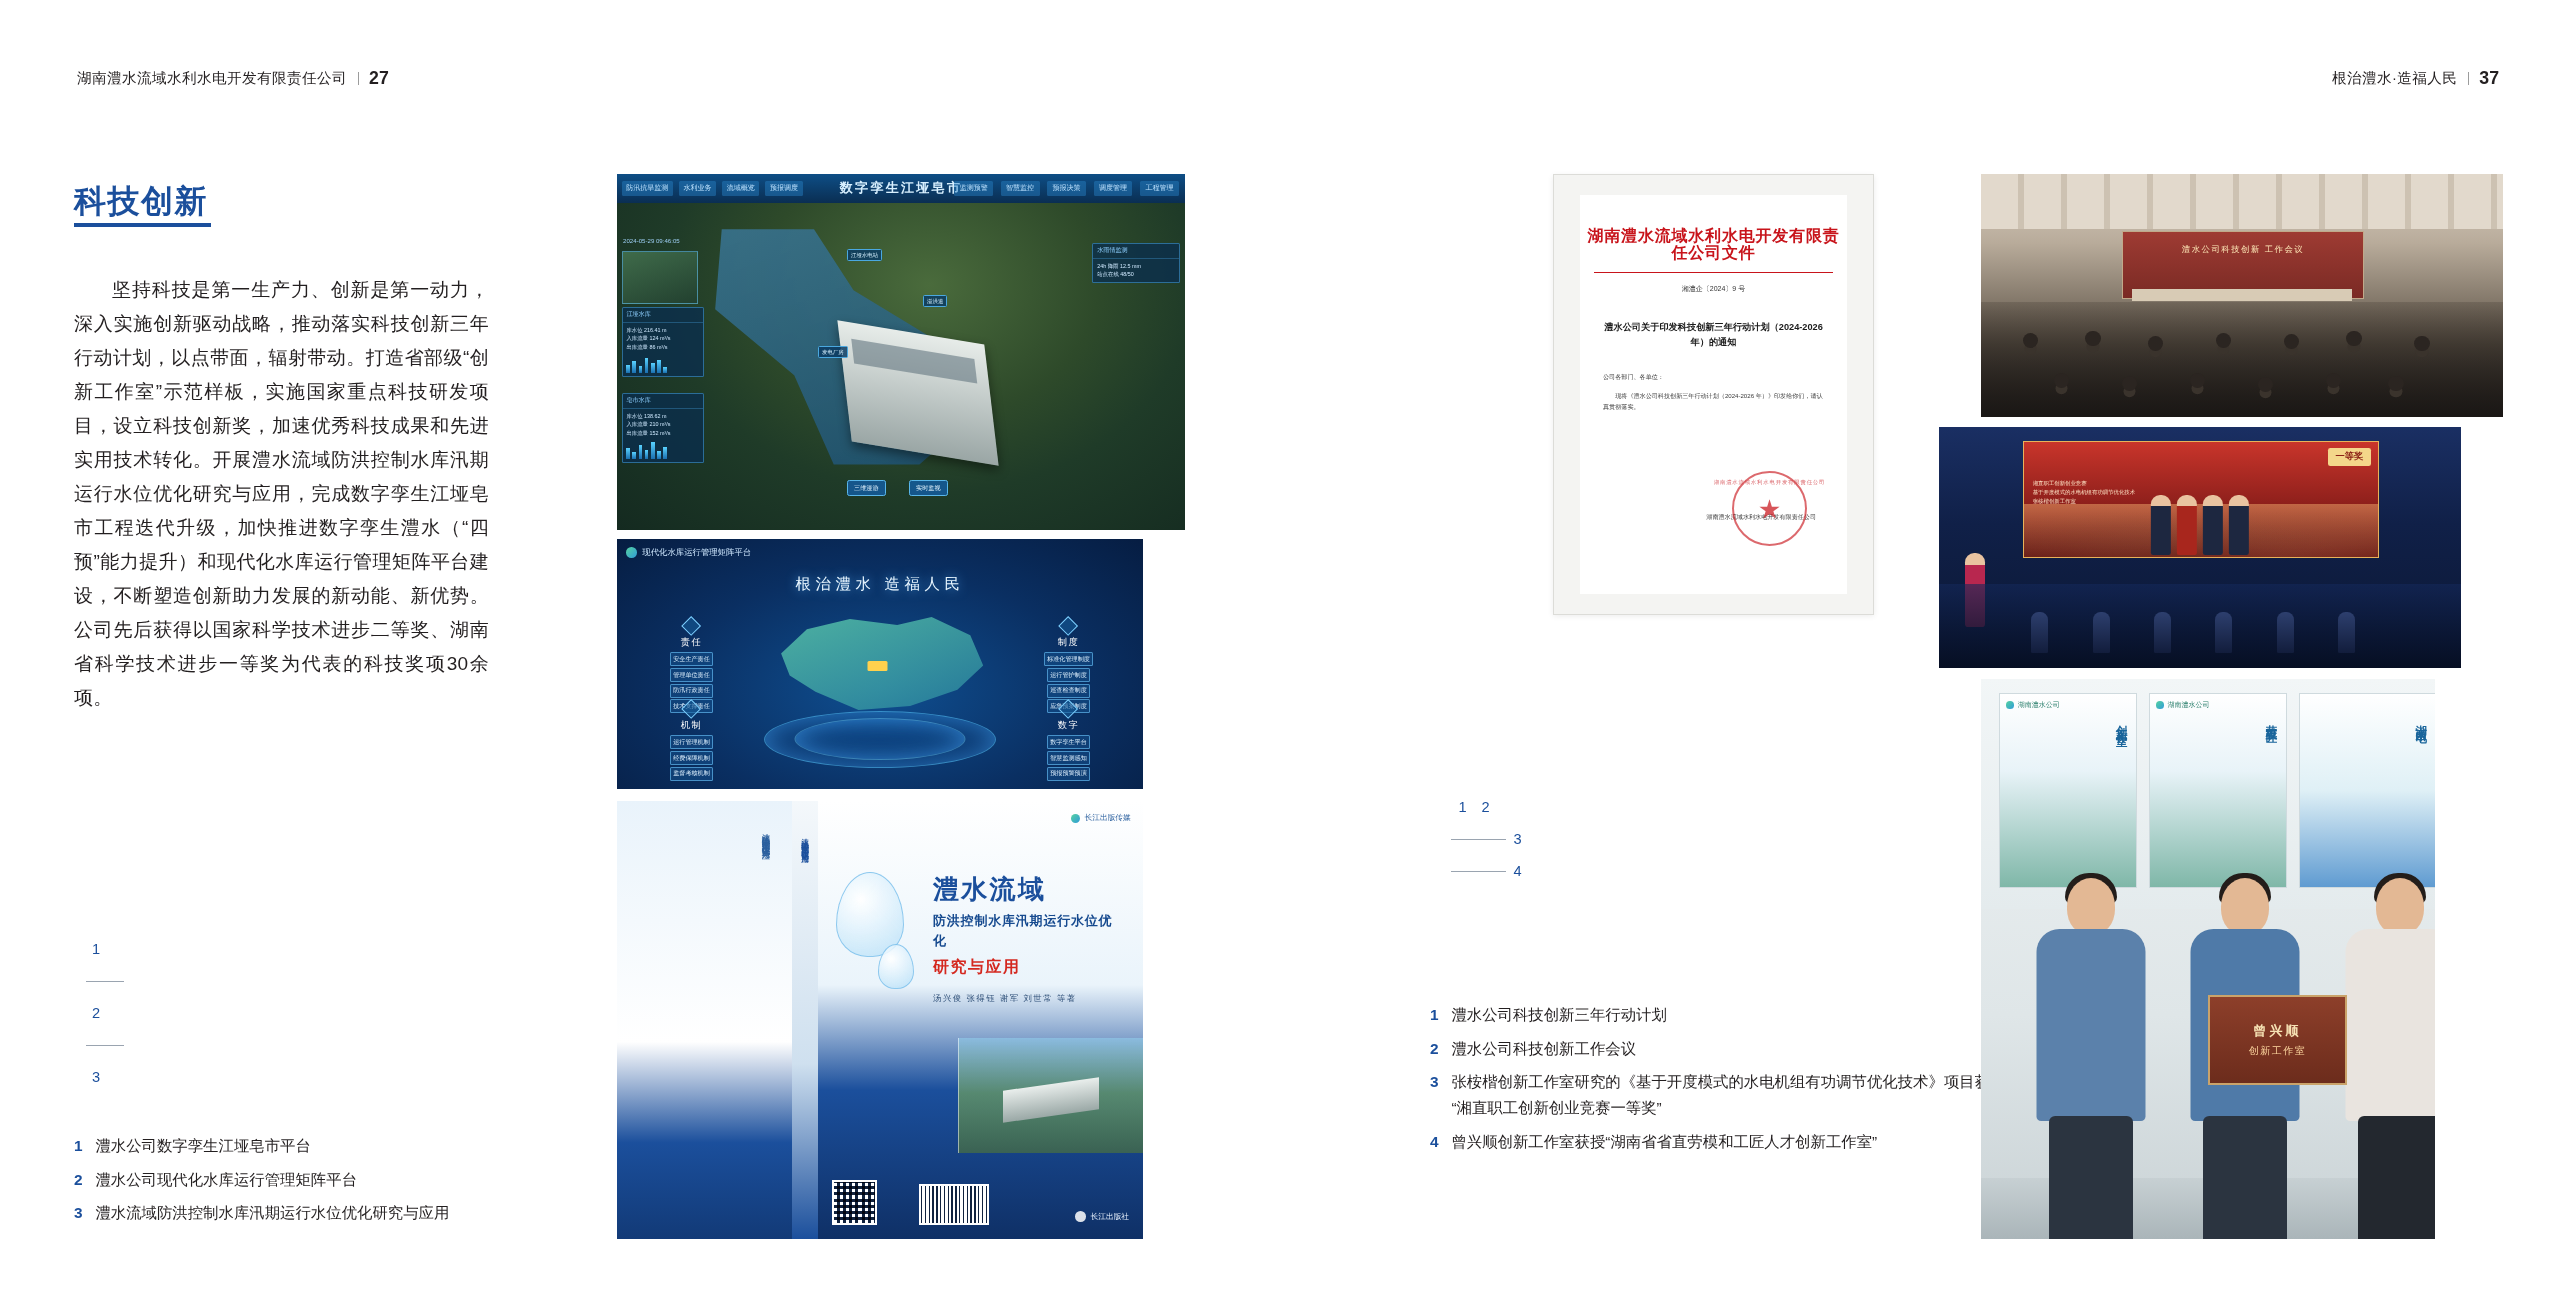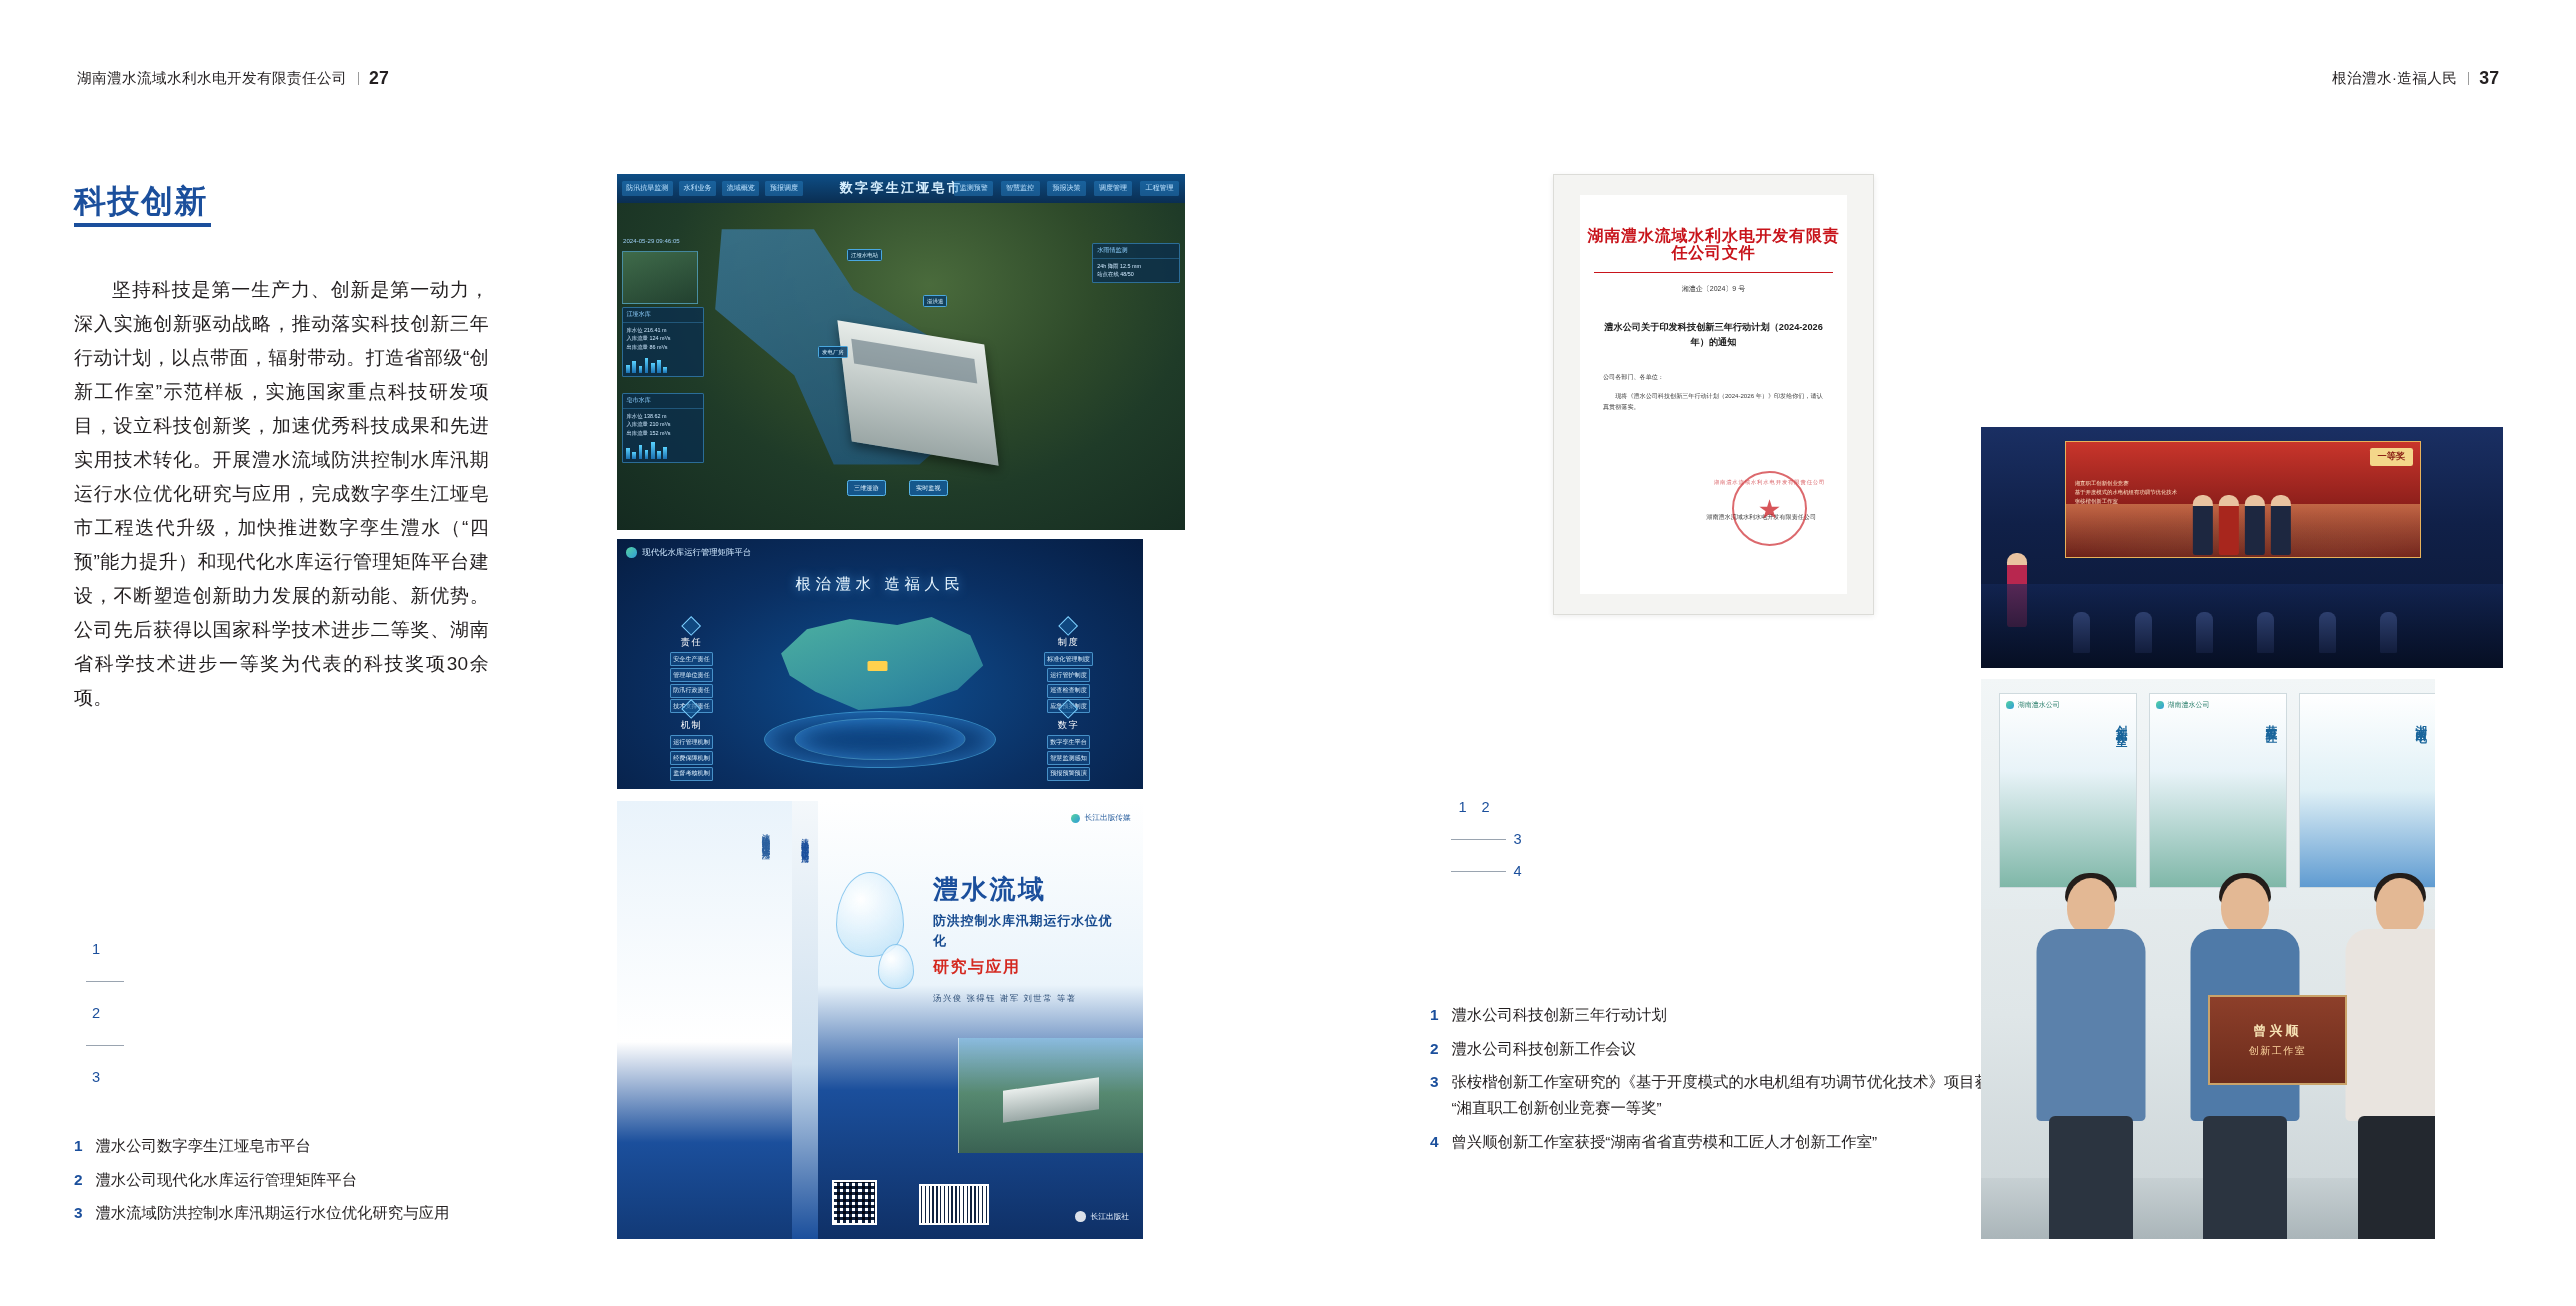--- a/index.html
+++ b/index.html
@@ -717,21 +717,21 @@
   .mt-head {
     position: absolute;
     width: 15.4px; height: 15.4px;
     border-radius: 50%;
     background: #2b2521;
     box-shadow: 0 7.7px 0 -1.5px #3a332c;
   }
 
   
   #fig-award {
-    left: 1981px;
+    left: 1939px;
     top: 427px;
     width: 522px;
     height: 241px;
     background: linear-gradient(180deg,#1a2f63 0%, #102048 40%, #0b1733 100%);
   }
   .aw-screen {
     position: absolute;
     left: 16%; top: 14px;
     width: 68%; height: 115px;
     background: linear-gradient(180deg,#c9352b 0%, #8d1f1b 55%, #5d1512 100%);
@@ -1169,20 +1169,43 @@
         <p>现将《澧水公司科技创新三年行动计划（2024-2026 年）》印发给你们，请认真贯彻落实。</p>
       </div>
       <div class="doc-sign">湖南澧水流域水利水电开发有限责任公司</div>
       <div class="doc-seal">
         <div class="ring-text">湖南澧水流域水利水电开发有限责任公司</div>
         <div class="star">★</div>
       </div>
     </div>
   </div>
 
+  <div class="fig" id="fig-meeting">
+    <div class="mt-ceiling"></div>
+    <div class="mt-stage">
+      <div class="mt-banner">澧水公司科技创新
+工作会议</div>
+    </div>
+    <div class="mt-table"></div>
+    <div class="mt-audience">
+      <div class="mt-head" style="left:8%;  top:31px;"></div>
+      <div class="mt-head" style="left:20%; top:29px;"></div>
+      <div class="mt-head" style="left:32%; top:34px;"></div>
+      <div class="mt-head" style="left:45%; top:31px;"></div>
+      <div class="mt-head" style="left:58%; top:32px;"></div>
+      <div class="mt-head" style="left:70%; top:29px;"></div>
+      <div class="mt-head" style="left:83%; top:34px;"></div>
+      <div class="mt-head" style="left:14%; top:71px;"></div>
+      <div class="mt-head" style="left:27%; top:74px;"></div>
+      <div class="mt-head" style="left:40%; top:71px;"></div>
+      <div class="mt-head" style="left:53%; top:75px;"></div>
+      <div class="mt-head" style="left:66%; top:71px;"></div>
+      <div class="mt-head" style="left:78%; top:74px;"></div>
+    </div>
+  </div>
 
   <div class="fig" id="fig-award">
     <div class="aw-screen">
       <div class="aw-badge">一等奖</div>
       <div class="aw-lines">
         <div>湘直职工创新创业竞赛</div>
         <div>基于开度模式的水电机组有功调节优化技术</div>
         <div>张桉楷创新工作室</div>
       </div>
       <div class="aw-mountains"></div>

